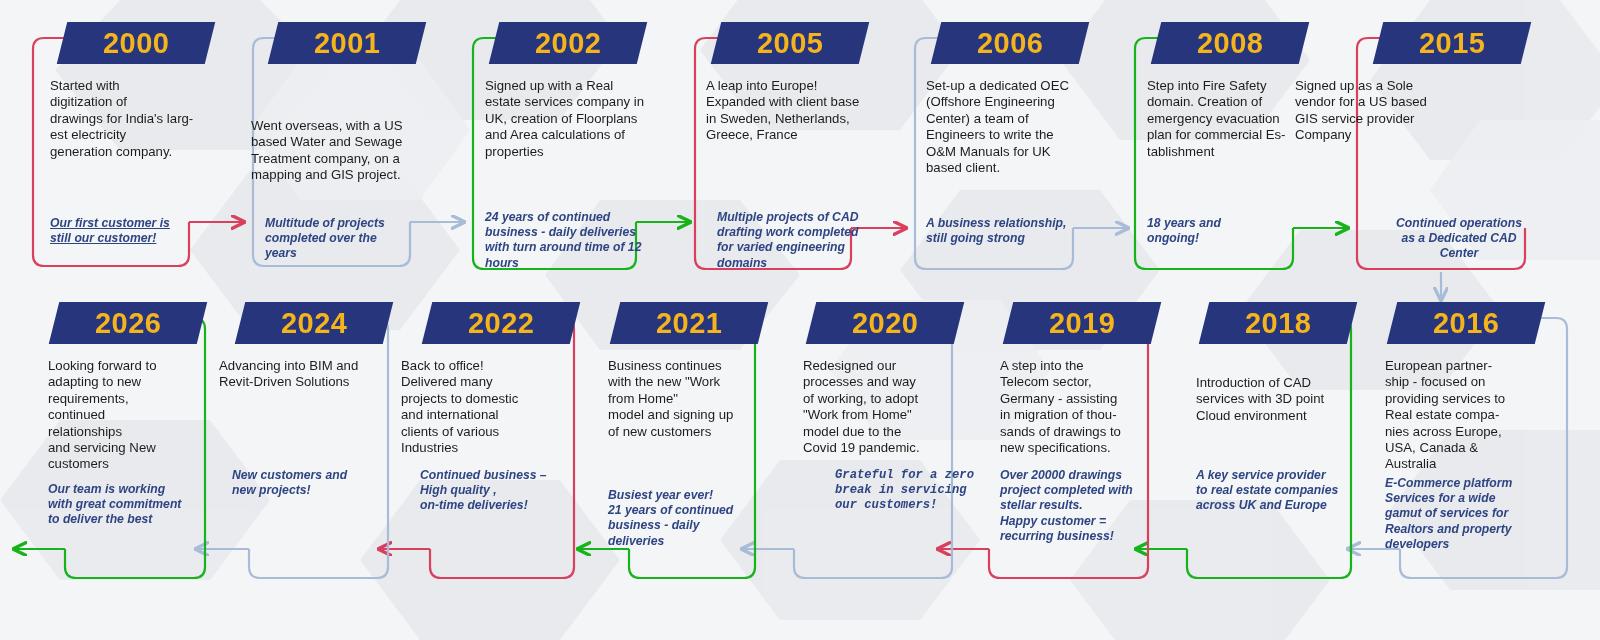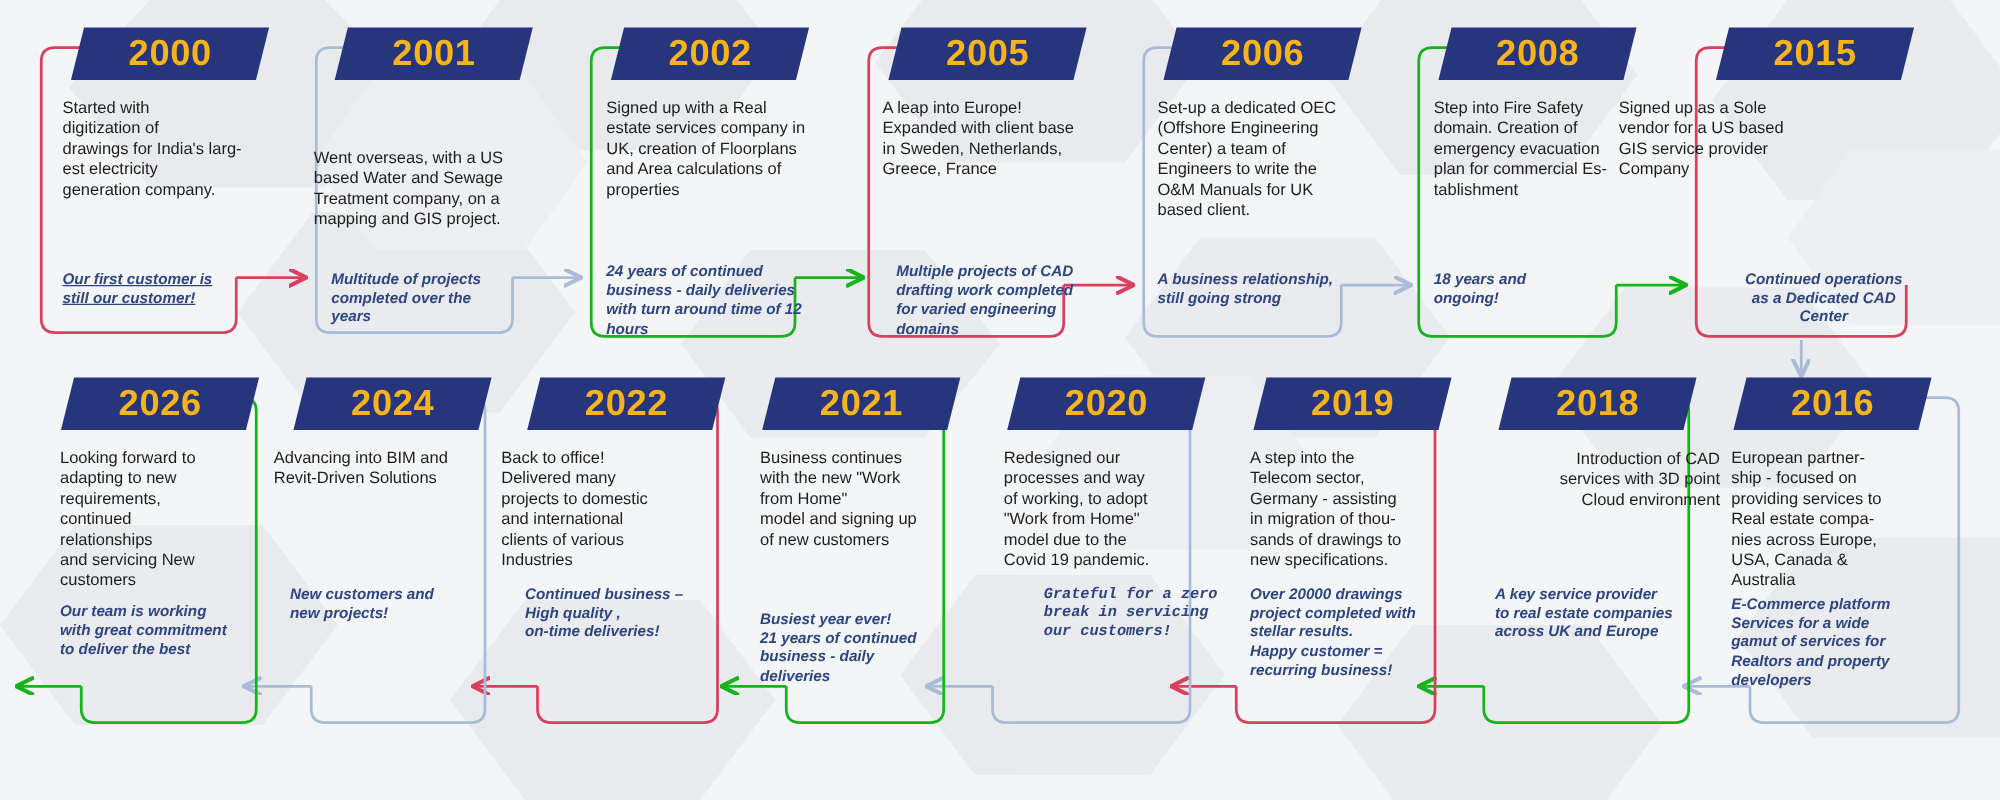--- a/index.html
+++ b/index.html
@@ -368,21 +368,21 @@
 project completed with
 stellar results.
 Happy customer =
 recurring business!</div>
   </div>
 
   <div class="card" style="left:0;">
     <div class="banner" style="left:1204px;top:6px;width:148px;">
       <span class="yr">2018</span>
     </div>
-    <div class="desc" style="left:1196px;top:63px;width:180px;text-align:right;">Introduction of CAD
+    <div class="desc" style="left:1196px;top:79px;width:180px;">Introduction of CAD
 services with 3D point
 Cloud environment</div>
     <div class="note" style="left:1196px;top:172px;width:185px;">A key service provider
 to real estate companies
 across UK and Europe</div>
   </div>
 
   <div class="card" style="left:0;">
     <div class="banner" style="left:1392px;top:6px;width:148px;">
       <span class="yr">2016</span>

